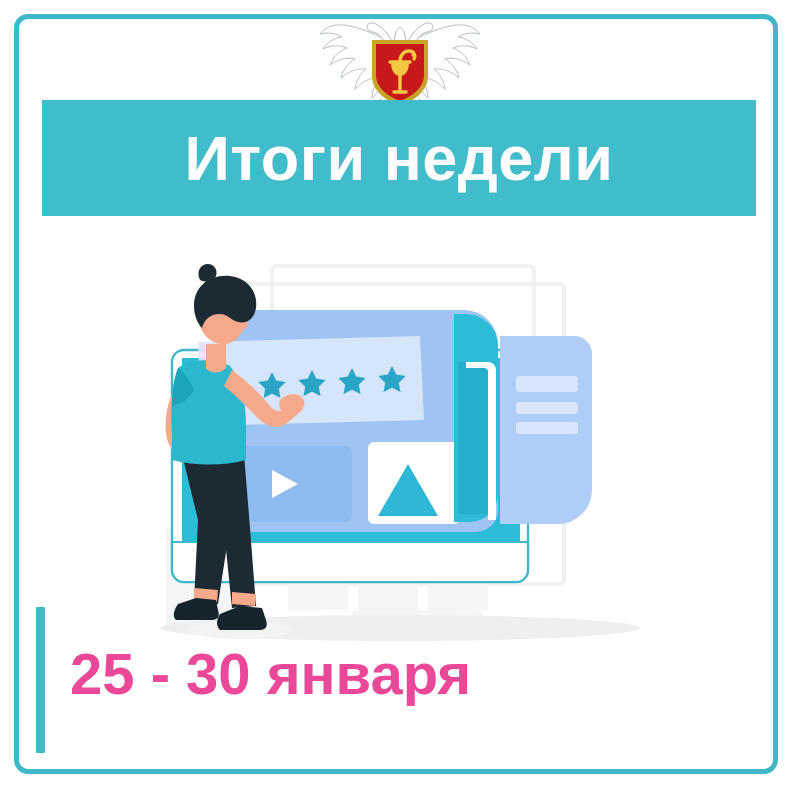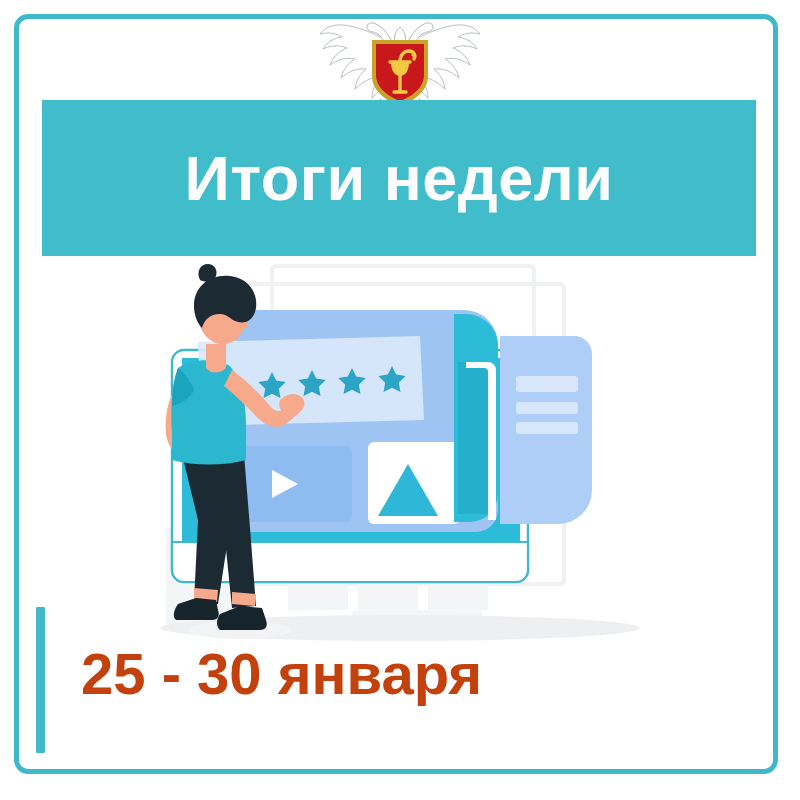--- a/index.html
+++ b/index.html
@@ -34,21 +34,21 @@
     top: 2px;
     width: 180px;
     height: 128px;
   }
   
   .banner {
     position: absolute;
     left: 42px;
     top: 100px;
     width: 714px;
-    height: 156px;
+    height: 116px;
     background: #41bccb;
     display: flex;
     align-items: center;
     justify-content: center;
   }
   .banner-title {
     color: #fdfdfd;
     font-size: 63px;
     font-weight: bold;
     letter-spacing: 0.5px;
@@ -71,27 +71,26 @@
     top: 607px;
     width: 9px;
     height: 146px;
     background: #42b8c9;
     border-radius: 1px;
   }
   .date-text {
     position: absolute;
     left: 70px;
     top: 645px;
-    color: #c2410c;
+    color: #ec4899;
     font-size: 58px;
     font-weight: bold;
     line-height: 1;
     white-space: nowrap;
     user-select: none;
-    margin-left: 11px;
   }
 </style>
 </head>
 <body>
 
 <div id="poster">
 
   <div class="emblem">
     <svg viewBox="0 0 180 128" width="180" height="128" aria-hidden="true">
       <g stroke="#9aa3ad" stroke-width="0.7" fill="#ffffff">

